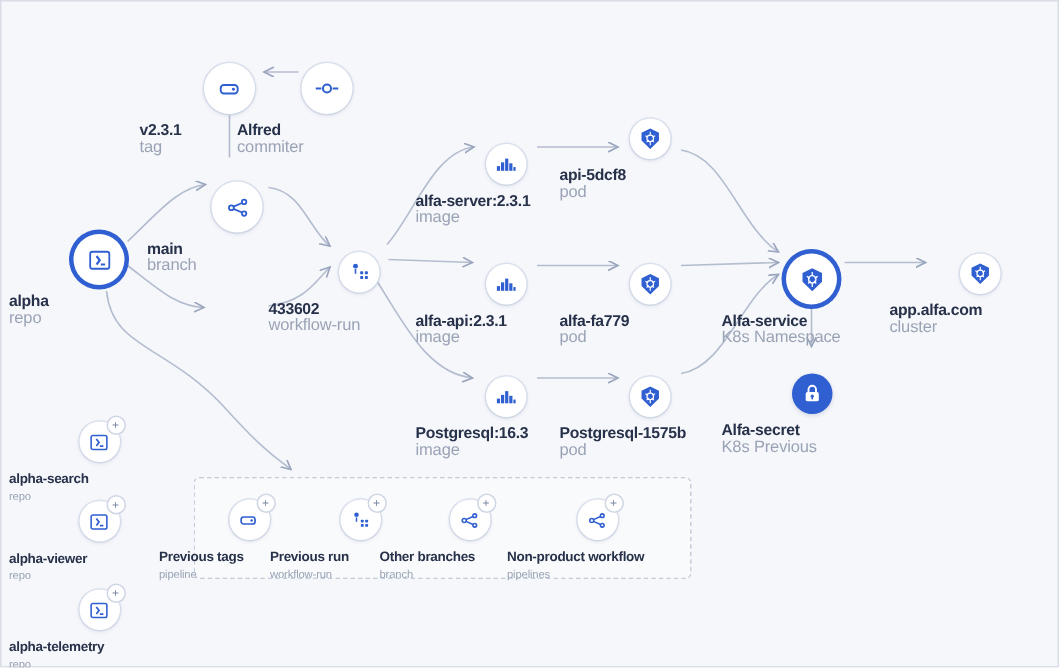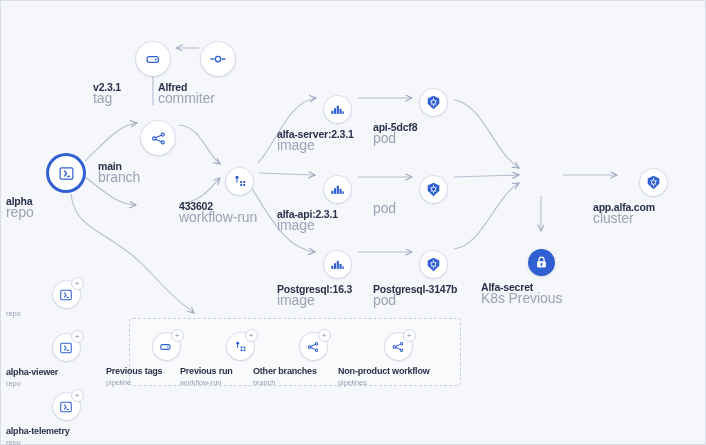--- a/index.html
+++ b/index.html
@@ -31,21 +31,21 @@
     box-shadow:0 0 0 3px #2f5fd0, 0 1px 3px rgba(40,60,110,.15);
   }
   .node.small .circ{width:27px;height:27px;}
   .node.filled .circ{background:#2f5fd0;box-shadow:0 1px 3px rgba(40,60,110,.18);}
   .lbl{
     margin-top:5px;
     font-size:10.5px;font-weight:bold;color:#27324a;
     letter-spacing:-.2px;white-space:nowrap;line-height:12px;
   }
   .sub{
-    font-size:14px;color:#9aa3b5;line-height:11px;white-space:nowrap;
+    font-size:11px;color:#9aa3b5;line-height:11px;white-space:nowrap;
     letter-spacing:-.1px;
   }
   .node.tiny .lbl{font-size:9px;}
   .node.tiny .sub{font-size:7.5px;}
 
   
   .badge{
     position:absolute;right:-4px;top:-4px;
     width:11px;height:11px;border-radius:50%;
     background:#ffffff;border:1px solid #cfd6e4;
@@ -210,55 +210,67 @@
           <rect x="6.4" y="10" width="3.4" height="9"></rect>
         <rect x="10.8" y="6" width="3.4" height="13"></rect>
           <rect x="15.2" y="11" width="3.4" height="8"></rect>
         <rect x="19.6" y="15" width="2.4" height="4"></rect>
       </svg>
     </div>
     <div class="lbl">Postgresql:16.3</div>
     <div class="sub">image</div>
   </div>
 
-  <div class="node small" style="left:432px;top:88px">
+  <div class="node small" style="left:432px;top:78px">
     <div class="circ">
       <svg class="ic" width="17" height="17" viewBox="0 0 24 24">
         <path d="M12 2.4l8.2 4v7.2L12 21.6 3.8 13.6V6.4z" fill="#2f5fd0"></path>
         <circle cx="12" cy="11.6" r="3.1" fill="none" stroke="#ffffff" stroke-width="1.2"></circle>
         <path d="M12 5.5v3M12 14.7v3.3M7.4 9.2l2.6 1.4M16.6 9.2L14 10.6M8.6 15.1l1.9-2M15.4 15.1l-1.9-2" stroke="#ffffff" stroke-width="1.1"></path>
       </svg>
     </div>
     <div class="lbl">api-5dcf8</div>
     <div class="sub">pod</div>
   </div>
 
   <div class="node small" style="left:432px;top:175px">
     <div class="circ">
       <svg class="ic" width="17" height="17" viewBox="0 0 24 24">
         <path d="M12 2.4l8.2 4v7.2L12 21.6 3.8 13.6V6.4z" fill="#2f5fd0"></path>
         <circle cx="12" cy="11.6" r="3.1" fill="none" stroke="#ffffff" stroke-width="1.2"></circle>
         <path d="M12 5.5v3M12 14.7v3.3M7.4 9.2l2.6 1.4M16.6 9.2L14 10.6M8.6 15.1l1.9-2M15.4 15.1l-1.9-2" stroke="#ffffff" stroke-width="1.1"></path>
       </svg>
     </div>
+    <div class="lbl">alfa-fa779</div>
     <div class="sub">pod</div>
   </div>
 
   <div class="node small" style="left:432px;top:250px">
     <div class="circ">
       <svg class="ic" width="17" height="17" viewBox="0 0 24 24">
         <path d="M12 2.4l8.2 4v7.2L12 21.6 3.8 13.6V6.4z" fill="#2f5fd0"></path>
         <circle cx="12" cy="11.6" r="3.1" fill="none" stroke="#ffffff" stroke-width="1.2"></circle>
         <path d="M12 5.5v3M12 14.7v3.3M7.4 9.2l2.6 1.4M16.6 9.2L14 10.6M8.6 15.1l1.9-2M15.4 15.1l-1.9-2" stroke="#ffffff" stroke-width="1.1"></path>
       </svg>
     </div>
-    <div class="lbl">Postgresql-3147b</div>
+    <div class="lbl">Postgresql-1575b</div>
     <div class="sub">pod</div>
   </div>
 
+  <div class="node sel" style="left:540px;top:168px">
+    <div class="circ">
+      <svg class="ic" width="19" height="19" viewBox="0 0 24 24">
+        <path d="M12 2.4l8.2 4v7.2L12 21.6 3.8 13.6V6.4z" fill="#2f5fd0"></path>
+        <circle cx="12" cy="11.6" r="3.1" fill="none" stroke="#ffffff" stroke-width="1.2"></circle>
+        <path d="M12 5.5v3M12 14.7v3.3M7.4 9.2l2.6 1.4M16.6 9.2L14 10.6M8.6 15.1l1.9-2M15.4 15.1l-1.9-2" stroke="#ffffff" stroke-width="1.1"></path>
+      </svg>
+    </div>
+    <div class="lbl">Alfa-service</div>
+    <div class="sub">K8s Namespace</div>
+  </div>
 
   <div class="node small filled" style="left:540px;top:248px">
     <div class="circ">
       <svg class="ic" width="15" height="15" viewBox="0 0 24 24" fill="none" stroke="#ffffff" stroke-width="2">
         <rect x="5" y="10" width="14" height="10" rx="2" fill="#ffffff" stroke="none"></rect>
         <path d="M8 10V7.5a4 4 0 018 0V10" stroke="#ffffff"></path>
         <circle cx="12" cy="14.6" r="1.7" fill="#2f5fd0" stroke="none"></circle>
         <rect x="11.2" y="14.6" width="1.6" height="3.4" fill="#2f5fd0" stroke="none"></rect>
       </svg>
     </div>
@@ -280,20 +292,21 @@
 
   <div class="node small tiny" style="left:65px;top:280px">
     <div class="circ">
       <svg class="ic" width="14" height="14" viewBox="0 0 24 24" fill="none" stroke="#2f5fd0" stroke-width="1.8">
         <rect x="3" y="4" width="18" height="16" rx="2"></rect>
           <path d="M9 8l3 4-3 4" stroke-width="2"></path>
           <path d="M13 16h4" stroke-width="2"></path>
       </svg>
       <span class="badge">+</span>
     </div>
+    <div class="lbl">alpha-search</div>
     <div class="sub">repo</div>
   </div>
 
   <div class="node small tiny" style="left:65px;top:333px">
     <div class="circ">
       <svg class="ic" width="14" height="14" viewBox="0 0 24 24" fill="none" stroke="#2f5fd0" stroke-width="1.8">
         <rect x="3" y="4" width="18" height="16" rx="2"></rect>
           <path d="M9 8l3 4-3 4" stroke-width="2"></path>
           <path d="M13 16h4" stroke-width="2"></path>
       </svg>

